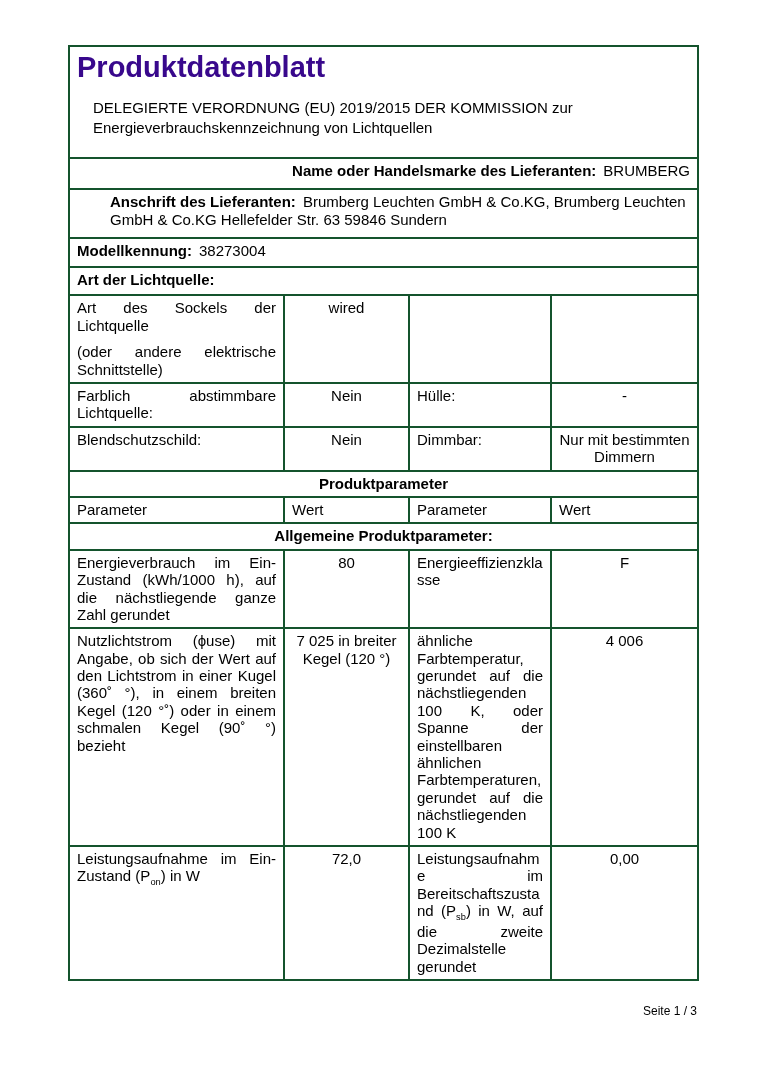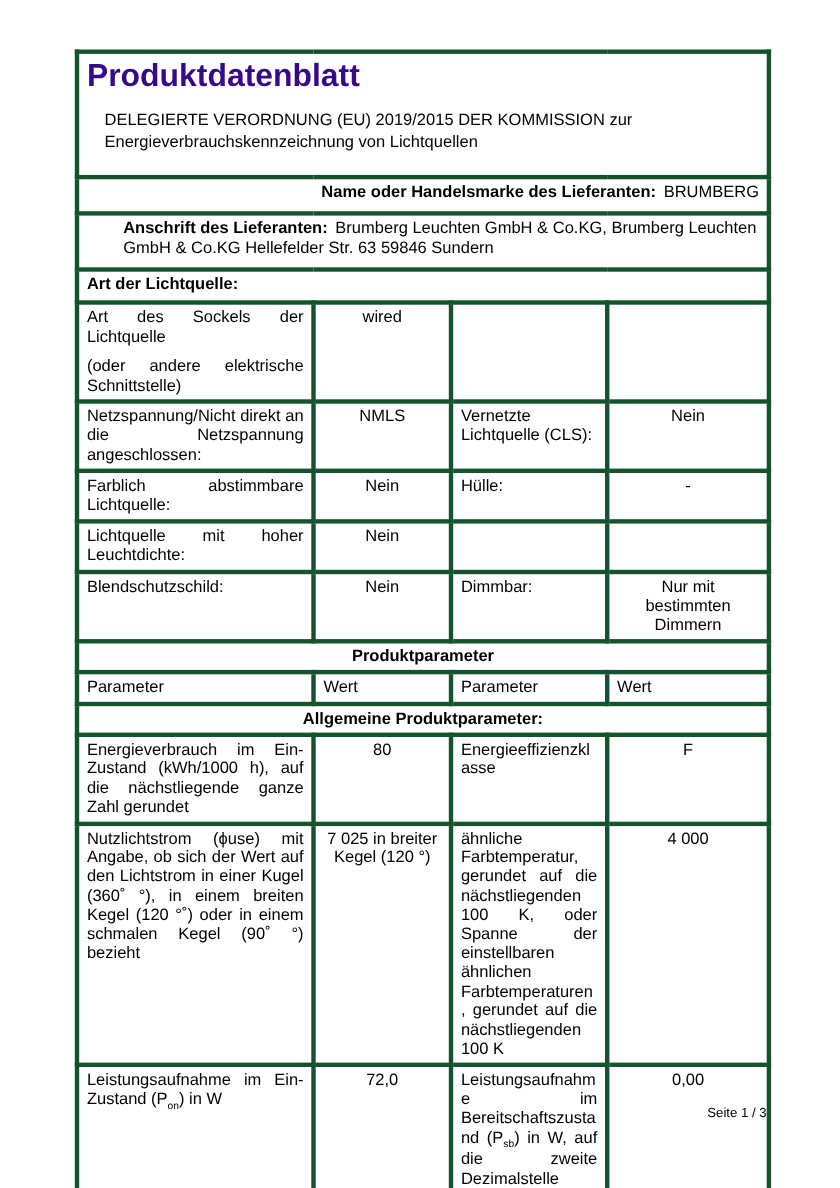--- a/index.html
+++ b/index.html
@@ -20,21 +20,21 @@
     position: absolute;
     left: 68px;
     top: 45px;
     width: 629px;
     border-collapse: collapse;
     table-layout: fixed;
     font-size: 15px;
     line-height: 1.16;
   }
   table.doc td {
-    border: 4px solid #14532d;
+    border: 2px solid #14532d;
     padding: 3px 7px 4px 7px;
     vertical-align: top;
     overflow-wrap: break-word;
     hyphens: auto;
     -webkit-hyphens: auto;
   }
   col.c1 { width: 215px; }
   col.c2 { width: 125px; }
   col.c3 { width: 142px; }
   col.c4 { width: 147px; }
@@ -112,56 +112,49 @@
         <span class="b lbl">Name oder Handelsmarke des Lieferanten:</span><span>BRUMBERG</span>
       </td>
     </tr>
 
     <tr class="h-addr">
       <td colspan="4">
         <span class="b lbl">Anschrift des Lieferanten:</span><span>Brumberg Leuchten GmbH &amp; Co.KG, Brumberg Leuchten GmbH &amp; Co.KG Hellefelder Str. 63 59846 Sundern</span>
       </td>
     </tr>
 
+    <tr class="h-model">
+      <td colspan="4">
+        <span class="b lbl">Modellkennung:</span><span>38273004</span>
+      </td>
+    </tr>
 
     <tr class="h-art">
       <td colspan="4" class="b">Art der Lichtquelle:</td>
     </tr>
 
 
     <tr class="h-r2">
       <td class="p">
         <span>Art des Sockels der Lichtquelle</span>
         <span class="note-gap">(oder andere elektrische Schnittstelle)</span>
       </td>
       <td class="v">wired</td>
       <td class="p"></td>
       <td class="v"></td>
     </tr>
 
-    <tr class="h-r3">
-      <td class="p">Netzspannung/Nicht direkt an die Netzspannung angeschlossen:</td>
-      <td class="v">NMLS</td>
-      <td class="p">Vernetzte Lichtquelle (CLS):</td>
-      <td class="v">Nein</td>
-    </tr>
 
     <tr class="h-r4">
       <td class="p">Farblich abstimmbare Lichtquelle:</td>
       <td class="v">Nein</td>
       <td class="p">Hülle:</td>
       <td class="v">-</td>
     </tr>
 
-    <tr class="h-r5">
-      <td class="p">Lichtquelle mit hoher Leuchtdichte:</td>
-      <td class="v">Nein</td>
-      <td class="p"></td>
-      <td class="v"></td>
-    </tr>
 
     <tr class="h-r6">
       <td class="p">Blendschutzschild:</td>
       <td class="v">Nein</td>
       <td class="p">Dimmbar:</td>
       <td class="v">Nur mit bestimmten Dimmern</td>
     </tr>
 
     <tr class="h-small">
       <td colspan="4" class="head-center">Produktparameter</td>
@@ -182,21 +175,21 @@
       <td class="p">Energieverbrauch im Ein-Zustand (kWh/1000 h), auf die nächstliegende ganze Zahl gerundet</td>
       <td class="v">80</td>
       <td class="p">Energieeffizienzklasse</td>
       <td class="v">F</td>
     </tr>
 
     <tr class="h-e2">
       <td class="p">Nutzlichtstrom (ϕuse) mit Angabe, ob sich der Wert auf den Lichtstrom in einer Kugel (360˚ °), in einem breiten Kegel (120 °˚) oder in einem schmalen Kegel (90˚ °) bezieht</td>
       <td class="v">7 025 in breiter Kegel (120 °)</td>
       <td class="p">ähnliche Farbtemperatur, gerundet auf die nächstliegenden 100 K, oder Spanne der einstellbaren ähnlichen Farbtemperaturen, gerundet auf die nächstliegenden 100 K</td>
-      <td class="v">4 000</td>
+      <td class="v">4 006</td>
     </tr>
 
     <tr class="h-e3">
       <td class="p">Leistungsaufnahme im Ein-Zustand (P<sub>on</sub>) in W</td>
       <td class="v">72,0</td>
       <td class="p">Leistungsaufnahme im Bereitschaftszustand (P<sub>sb</sub>) in W, auf die zweite Dezimalstelle gerundet</td>
       <td class="v">0,00</td>
     </tr>
   </tbody>
     </table>

